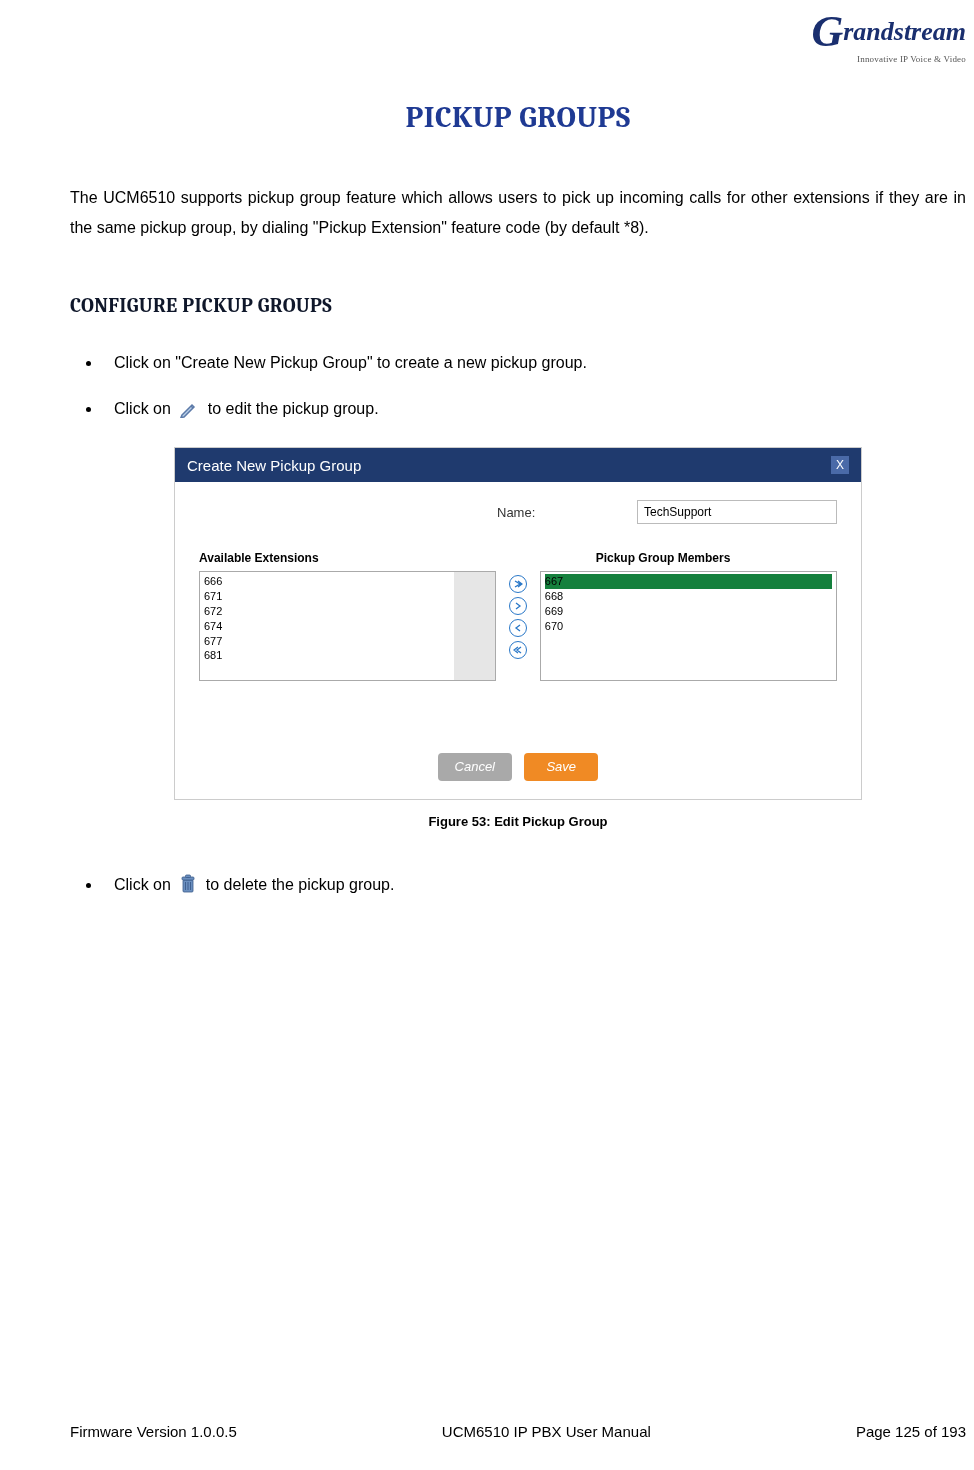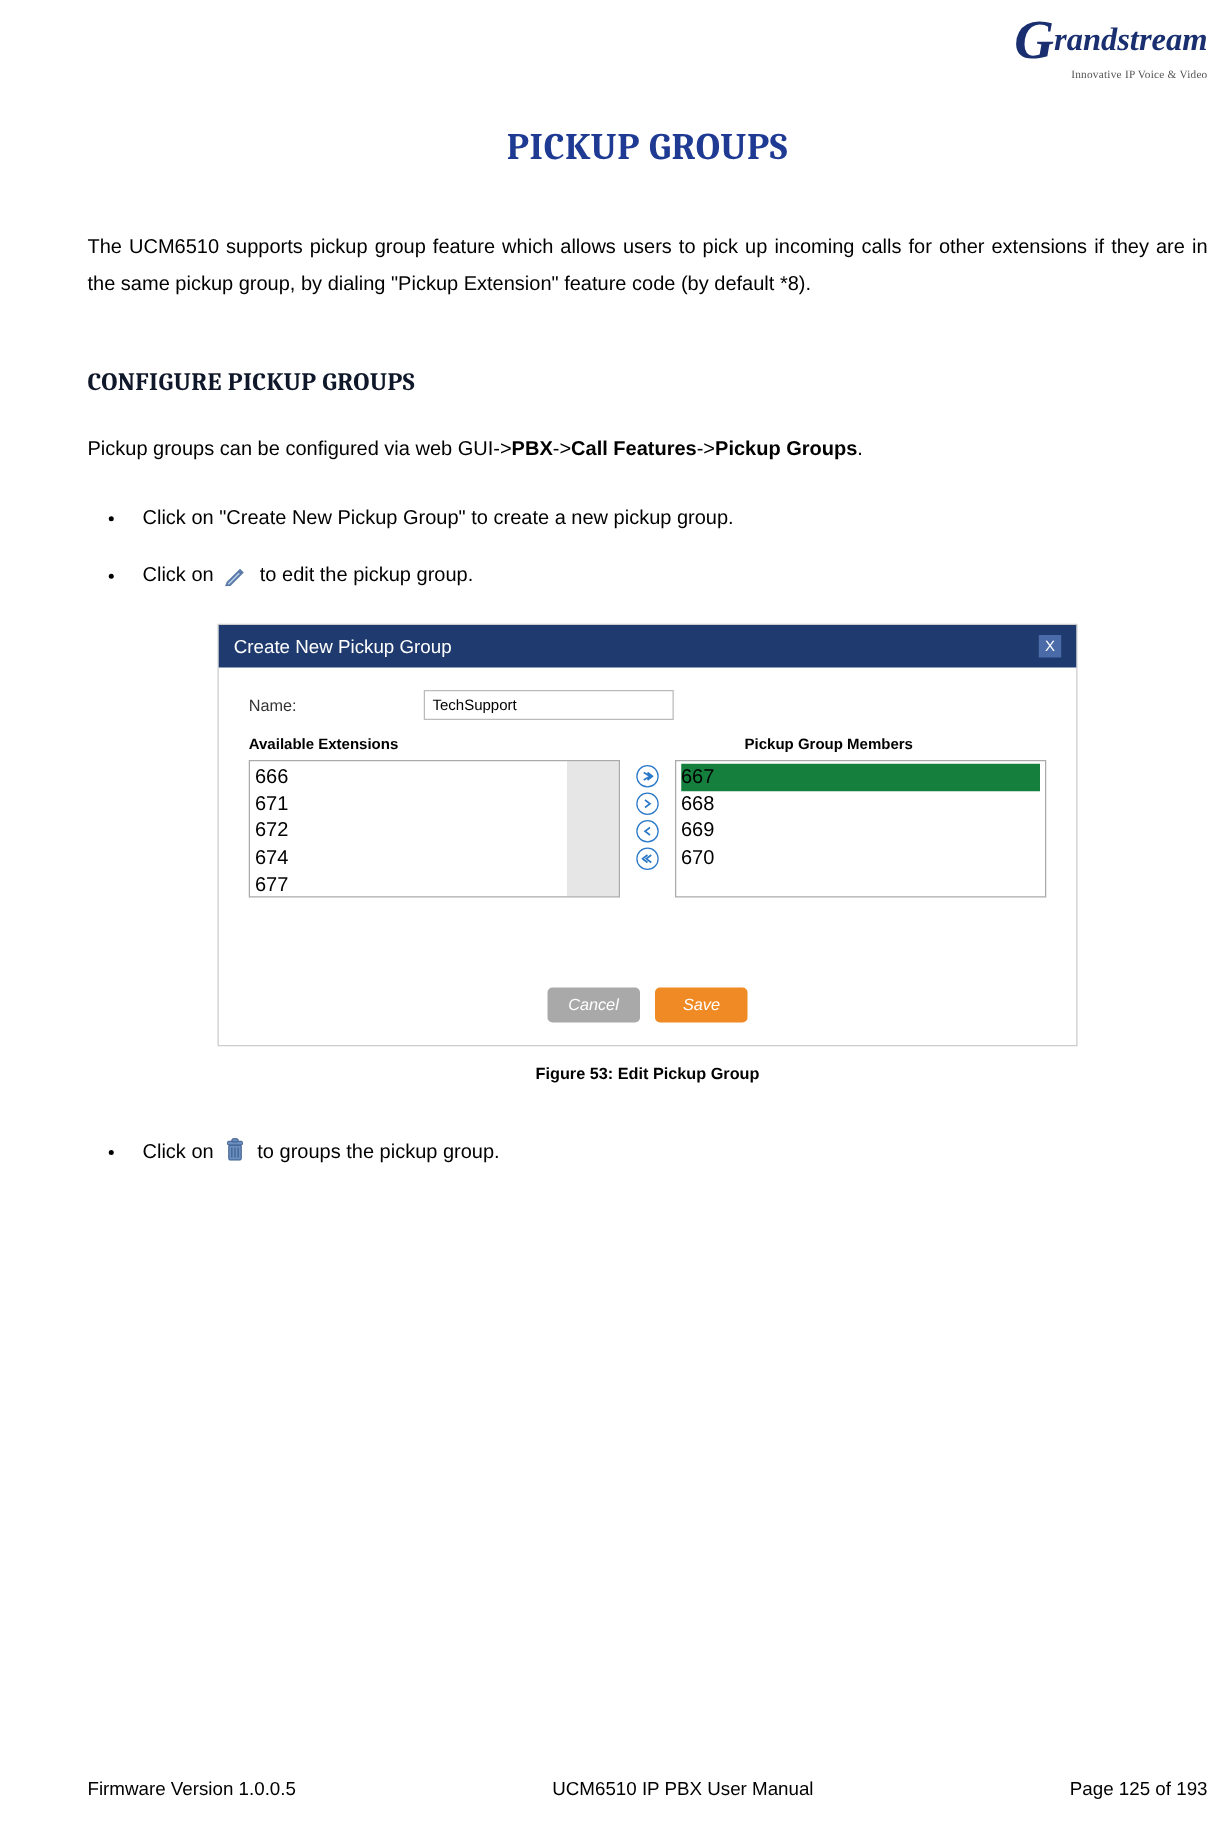--- a/index.html
+++ b/index.html
@@ -68,33 +68,33 @@
       background: #1f3a6e;
       color: #fff;
       font-size: 15px;
       padding: 8px 12px;
       display: flex;
       justify-content: space-between;
       align-items: center;
     }
     .fig-head .close { background: #4a6aa8; color: #fff; width: 18px; height: 18px; font-size: 12px; display: flex; align-items: center; justify-content: center; }
     .fig-body { padding: 18px 24px 12px 24px; }
-    .name-row { display: flex; align-items: center; margin-bottom: 12px; font-size: 13px; }
+    .name-row { display: flex; align-items: center; margin-bottom: 27px; font-size: 13px; justify-content: flex-end; }
     .name-row .lbl { width: 140px; color: #333; }
     .name-row input { width: 200px; height: 24px; border: 1px solid #bbb; font-size: 12px; padding: 2px 6px; background: #fff; }
     .cols-head { display: flex; font-size: 12px; font-weight: bold; margin-bottom: 6px; }
     .cols-head .l { width: 280px; }
     .cols-head .m { width: 44px; }
     .cols-head .r { width: 280px; text-align: center; }
     .cols-body { display: flex; align-items: flex-start; }
     .listbox {
       width: 300px;
       height: 110px;
       border: 1px solid #aaa;
-      font-size: 16px;
+      font-size: 11px;
       overflow: hidden;
       position: relative;
       background: #fff;
     }
     .listbox.left { background: linear-gradient(to right, #fff 0, #fff 86%, #e6e6e6 86%, #e6e6e6 100%); }
     .listbox .items { padding: 2px 4px; line-height: 1.35; }
     .listbox .items div { white-space: nowrap; }
     .listbox.right .sel { background: #15803d; }
     .midbtns { width: 44px; display: flex; flex-direction: column; align-items: center; gap: 4px; padding-top: 4px; }
     .circbtn { width: 18px; height: 18px; border: 1.3px solid #2a78c8; border-radius: 50%; display: flex; align-items: center; justify-content: center; }
@@ -133,23 +133,20 @@
   <div class="tag">Innovative IP Voice &amp; Video</div>
 </div>
 
 <div class="content">
   <h1 class="page-title">PICKUP GROUPS</h1>
 
   <p class="body">The UCM6510 supports pickup group feature which allows users to pick up incoming calls for other extensions if they are in the same pickup group, by dialing "Pickup Extension" feature code (by default *8).</p>
 
   <h2 class="section">CONFIGURE PICKUP GROUPS</h2>
 
-  <p class="config">
-    <span>Pickup groups can be configured via web GUI-&gt;</span><b>PBX</b>-&gt;<b>Call Features</b>-&gt;<b>Pickup Groups</b>.
-  </p>
 
   <ul class="bullets">
     <li>Click on "Create New Pickup Group" to create a new pickup group.</li>
     <li>
       <span>Click on</span>
       <span class="pencil-icon">
         <svg width="20" height="16" viewBox="0 0 20 16">
             <g fill="none" stroke="#5c7aa8" stroke-width="1.5">
               <path d="M3 13 L13 3 L15 5 L5 15 L2 15.5 Z" fill="#b8cfe8"></path>
               <path d="M12 4 L14 6"></path>
@@ -237,21 +234,21 @@
               <rect x="3" y="3" width="12" height="3" rx="1"></rect>
               <rect x="6.5" y="1" width="5" height="2.5" rx="1"></rect>
             </g>
             <g stroke="#3a5a8a" stroke-width="0.9">
               <line x1="6.5" y1="8" x2="6.5" y2="16"></line>
               <line x1="9" y1="8" x2="9" y2="16"></line>
               <line x1="11.5" y1="8" x2="11.5" y2="16"></line>
             </g>
           </svg>
       </span>
-      <span>to groups the pickup group.</span>
+      <span>to delete the pickup group.</span>
     </li>
   </ul>
 
 </div>
 
 <div class="footer">
   <span>Firmware Version 1.0.0.5</span>
   <span>UCM6510 IP PBX User Manual</span>
   <span>Page 125 of 193</span>
 </div>

